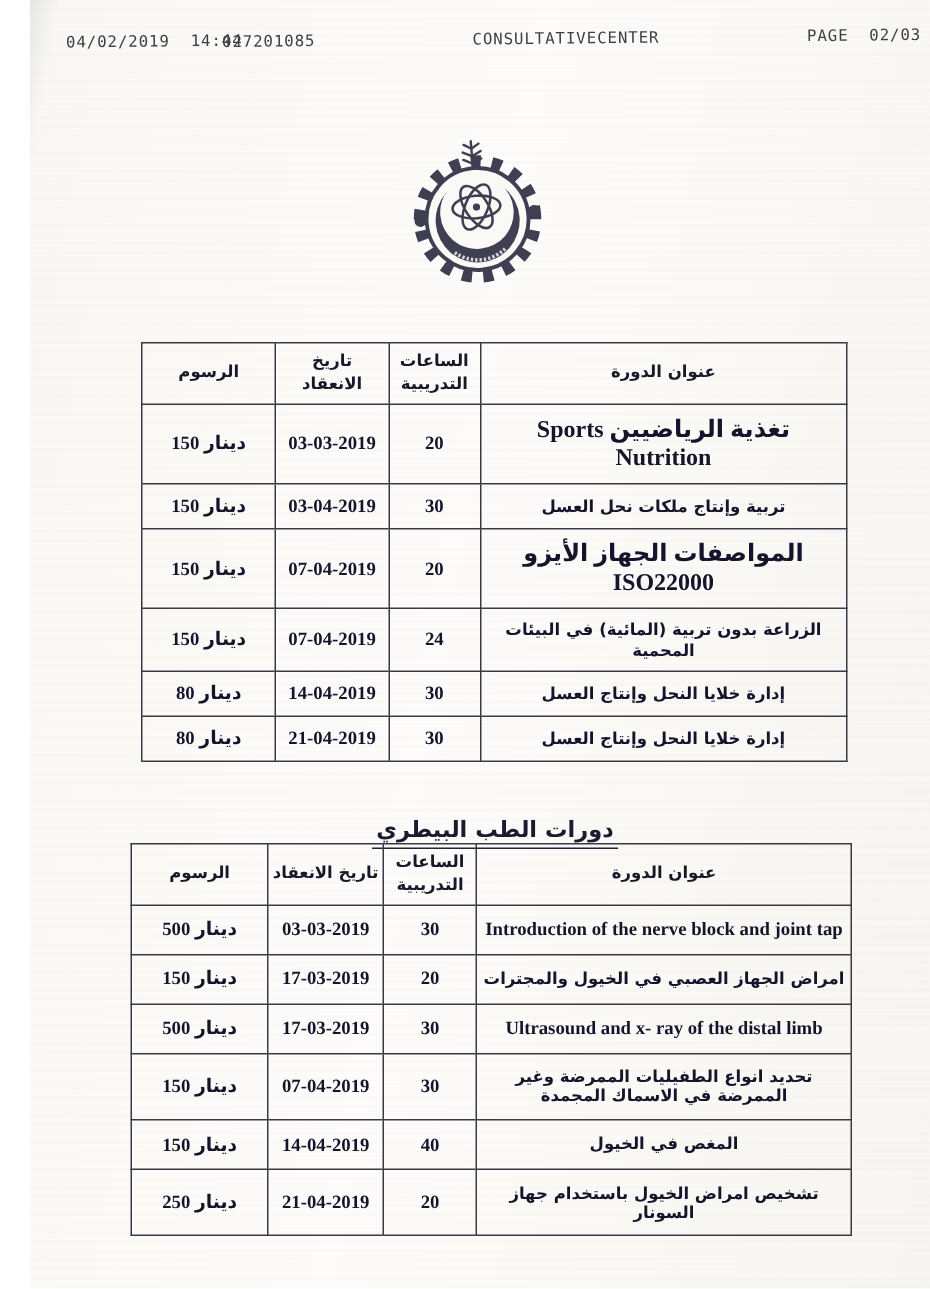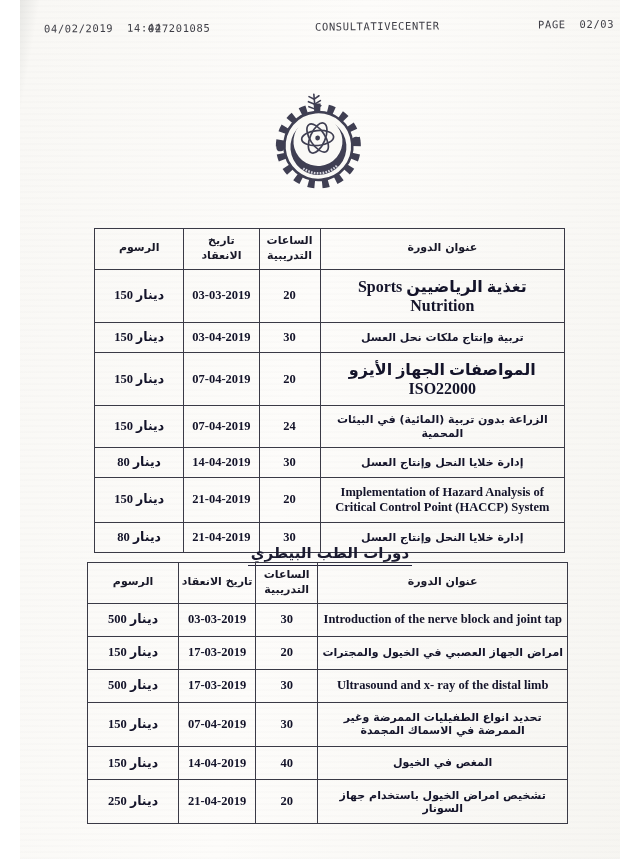--- a/index.html
+++ b/index.html
@@ -125,26 +125,20 @@
           <td class="c-date num">07-04-2019</td>
           <td class="c-fees fee">150 دينار</td>
         </tr>
         <tr>
           <td class="c-title title-ar">إدارة خلايا النحل وإنتاج العسل</td>
           <td class="c-hours num">30</td>
           <td class="c-date num">14-04-2019</td>
           <td class="c-fees fee">80 دينار</td>
         </tr>
         <tr>
-          <td class="c-title title-en">Implementation of Hazard Analysis of Critical Control Point (HACCP) System</td>
-          <td class="c-hours num">20</td>
-          <td class="c-date num">21-04-2019</td>
-          <td class="c-fees fee">150 دينار</td>
-        </tr>
-        <tr>
           <td class="c-title title-ar">إدارة خلايا النحل وإنتاج العسل</td>
           <td class="c-hours num">30</td>
           <td class="c-date num">21-04-2019</td>
           <td class="c-fees fee">80 دينار</td>
         </tr>
       </tbody>
   </table>
 
   <h1 class="sec-title t2">
     <span>دورات الطب البيطري</span>

